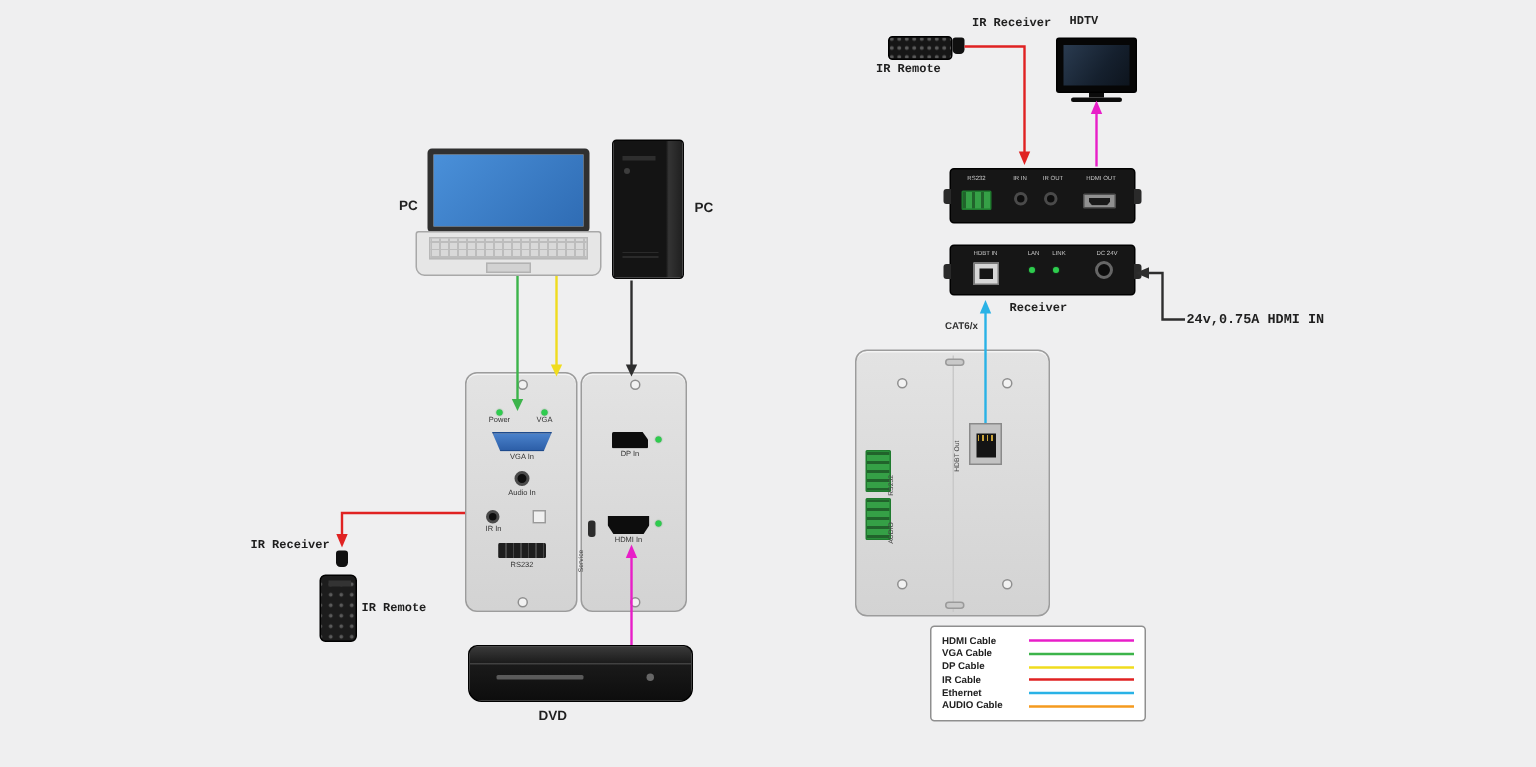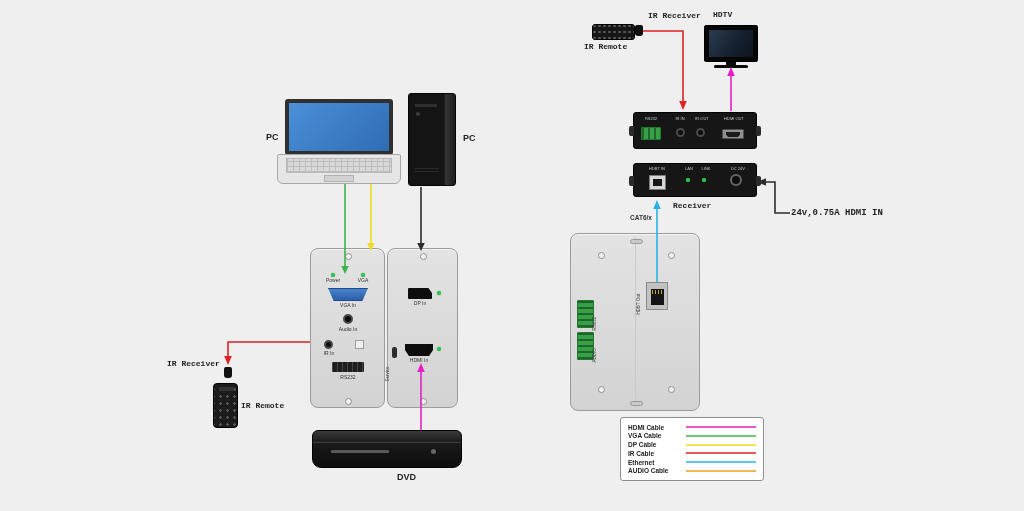--- a/index.html
+++ b/index.html
@@ -94,21 +94,21 @@
   <div class="btnpad" style="position:absolute;left:213px;top:383px;width:25px;height:45px;background-color:#1c1c1c;border:1px solid #000;border-radius:4px;background-size:7px 7px;background-position:3px 9px;">
     <div style="position:absolute;left:5px;top:3px;width:15px;height:4px;background:#333;"></div>
   </div>
   <div class="lbl sm" style="left:241px;top:401px;">IR Remote</div>
 
   <div style="position:absolute;left:312px;top:430px;width:150px;height:38px;background:linear-gradient(180deg,#3a3a3a 0%,#1a1a1a 32%,#0d0d0d 100%);border:1px solid #000;border-radius:6px 6px 9px 9px;">
     <div style="position:absolute;left:0;top:11px;width:100%;height:1px;background:#414141;"></div>
     <div style="position:absolute;left:18px;top:19px;width:58px;height:3px;background:#5a5a5a;border-radius:1px;"></div>
     <div style="position:absolute;left:118px;top:18px;width:5px;height:5px;border-radius:50%;background:#666;"></div>
   </div>
-  <div class="lbl" style="left:397px;top:472px;">DVD</div>
+  <div class="lbl" style="left:359px;top:472px;">DVD</div>
 
   <div class="lbl sm" style="left:648px;top:11px;">IR Receiver</div>
   <div class="btnpad" style="position:absolute;left:592px;top:24px;width:43px;height:16px;background-color:#161616;border:1px solid #000;border-radius:3px;background-size:5px 6px;background-position:4px 4px;"></div>
   <div style="position:absolute;left:635px;top:25px;width:8px;height:11px;background:#101010;border-radius:2px 2px 3px 3px;"></div>
   <div class="lbl sm" style="left:584px;top:42px;">IR Remote</div>
 
   <div class="lbl sm" style="left:713px;top:10px;">HDTV</div>
   <div style="position:absolute;left:704px;top:25px;width:54px;height:37px;background:#060606;border:1px solid #000;border-radius:2px;">
     <div style="position:absolute;left:4px;top:4px;width:44px;height:27px;background:linear-gradient(125deg,#2a3b50 0%,#15202e 60%,#0d141d 100%);"></div>
   </div>

